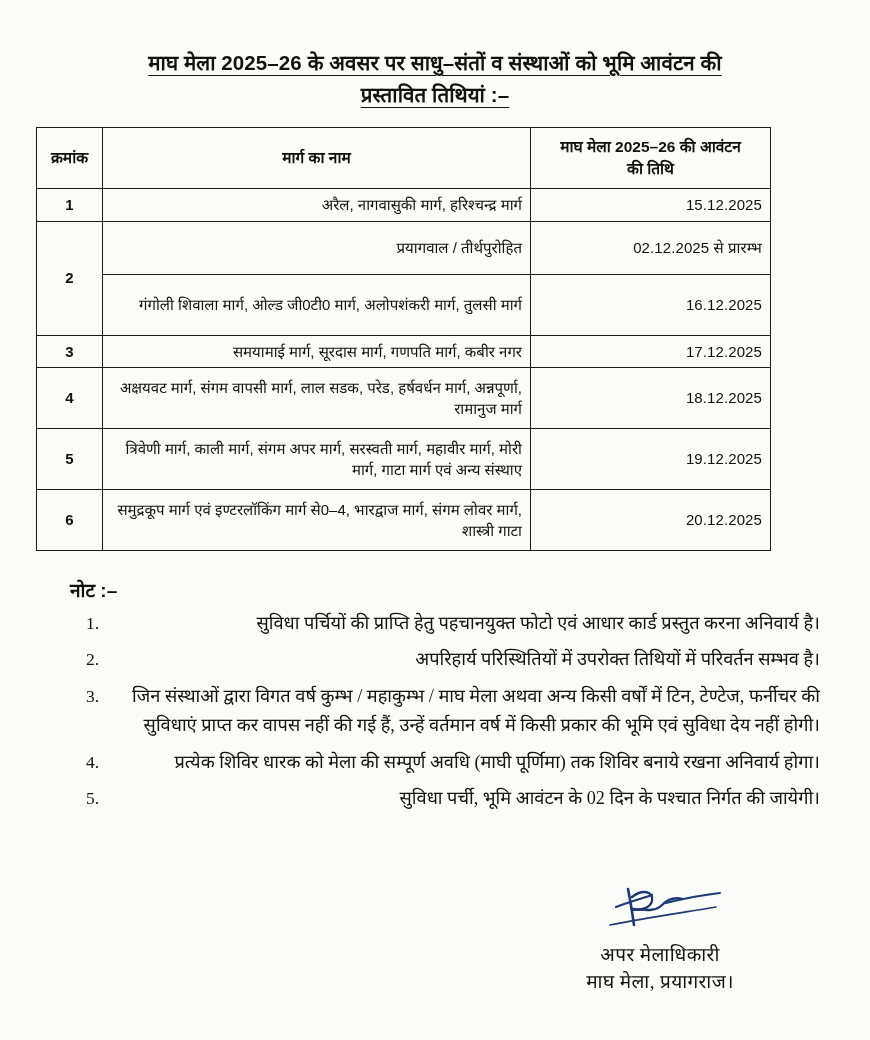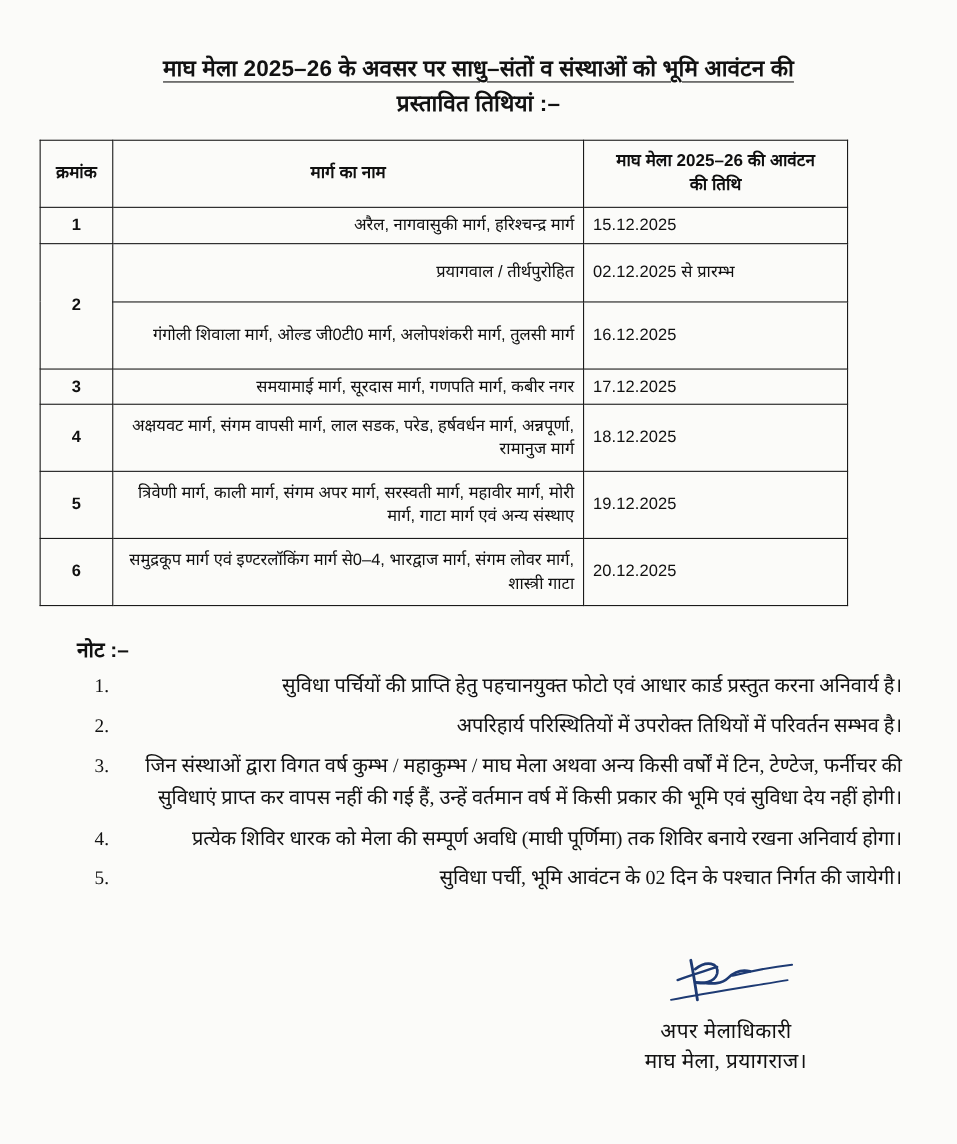--- a/index.html
+++ b/index.html
@@ -42,20 +42,21 @@
   }
   .title-line-1 {
     text-decoration: underline;
     text-underline-offset: 5px;
     text-decoration-thickness: 1.4px;
   }
   .title-line-2 {
     margin-top: 3px;
   }
   .title-line-2 .under {
+    text-decoration: underline;
     text-underline-offset: 5px;
     text-decoration-thickness: 1.4px;
     text-align: center;
   }
 
   
   .table-wrap {
     padding: 18px 68px 0 36px;
   }
   table.alloc {
@@ -87,21 +88,21 @@
   td.sno {
     text-align: center;
     font-weight: 700;
     font-size: 15.5px;
   }
   td.name {
     text-align: right;
     padding-left: 10px;
   }
   td.date {
-    text-align: left;
+    text-align: right;
     font-weight: 400;
     letter-spacing: 0.1px;
   }
   td.tall   { height: 42px; }
   td.tall2  { height: 50px; }
 
   
   .notes {
     padding: 26px 50px 0 70px;
   }
@@ -135,21 +136,21 @@
     top: 0;
     font-size: 17.5px;
     font-weight: 400;
     color: #121212;
   }
 
   
   .sign-block {
     position: absolute;
     right: 70px;
-    bottom: 60px;
+    bottom: 44px;
     text-align: center;
     width: 280px;
   }
   .sign-mark {
     height: 58px;
     position: relative;
     margin: 0 auto 2px auto;
     width: 180px;
   }
   .sign-mark svg {

